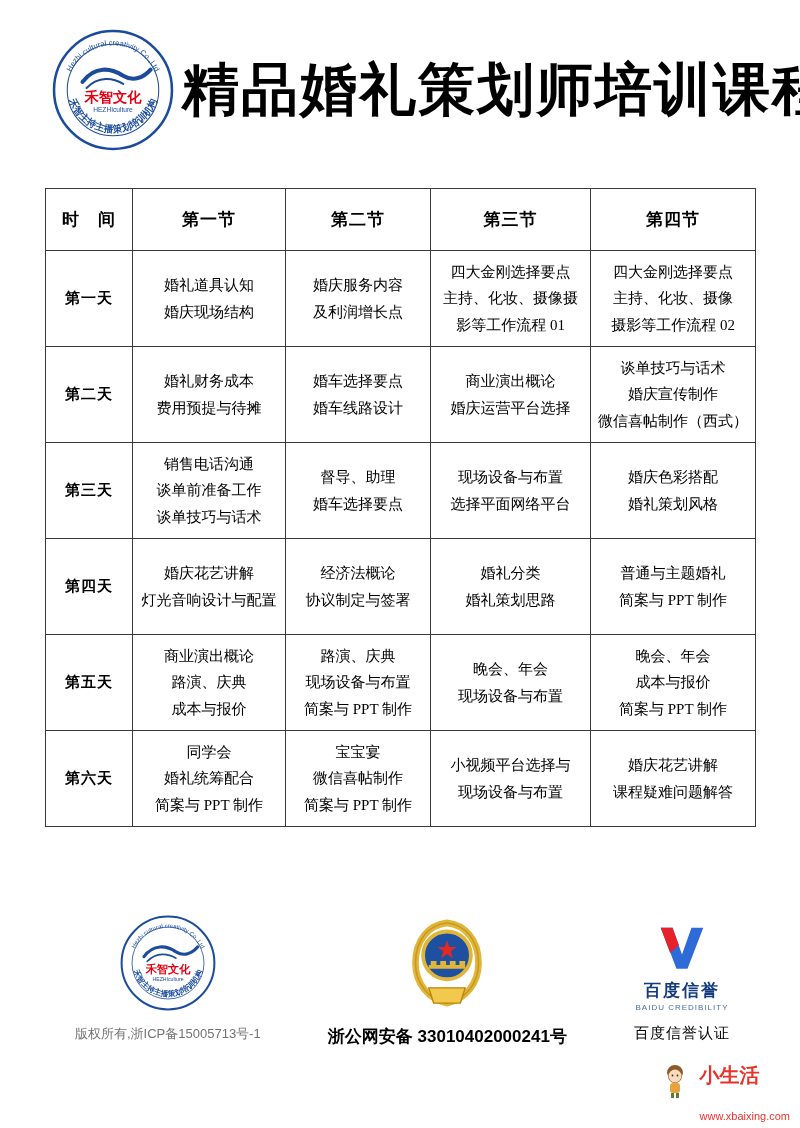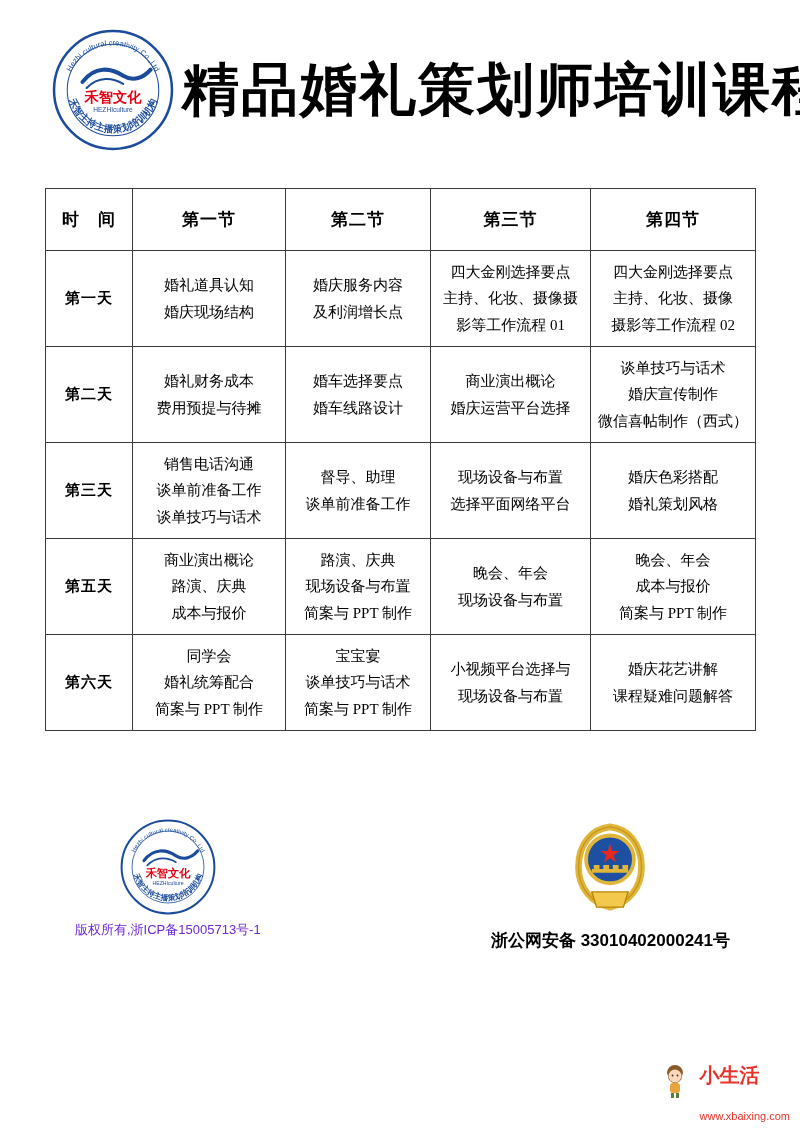--- a/index.html
+++ b/index.html
@@ -45,21 +45,21 @@
   }
   td.day-cell{font-size:16px;letter-spacing:1px;font-weight:bold;}
   
   .footer{
     margin-top:88px;
     display:flex;justify-content:space-between;align-items:flex-start;
     padding:0 70px 0 75px;
   }
   .footer-col{display:flex;flex-direction:column;align-items:center;}
   .footer-logo{width:96px;height:96px;}
-  .icp-text{margin-top:6px;font-size:13px;color:#6d28d9;font-family:"Liberation Sans",sans-serif;}
+  .icp-text{margin-top:14px;font-size:13px;color:#737373;font-family:"Liberation Sans",sans-serif;}
   .police-badge{width:86px;height:96px;}
   .police-text{margin-top:14px;font-size:17px;font-weight:bold;color:#000;font-family:"Liberation Sans",sans-serif;}
   .baidu-logo{width:56px;height:52px;margin-top:8px;}
   .baidu-name{font-size:17px;font-weight:bold;color:#123a7d;letter-spacing:2px;margin-top:4px;font-family:"Liberation Sans",sans-serif;}
   .baidu-en{font-size:8px;color:#4a6ea8;letter-spacing:1px;margin-top:1px;font-family:"Liberation Sans",sans-serif;}
   .baidu-cert{font-size:15px;color:#000;margin-top:12px;letter-spacing:1px;}
   
   .watermark{
     position:absolute;right:10px;bottom:6px;
     display:flex;align-items:flex-start;gap:12px;
@@ -137,25 +137,36 @@
           <td>谈单技巧与话术
 婚庆宣传制作
 微信喜帖制作（西式）</td>
         </tr>
         <tr>
           <td class="day-cell">第三天</td>
           <td>销售电话沟通
 谈单前准备工作
 谈单技巧与话术</td>
           <td>督导、助理
-谈单前准备工作</td>
+婚车选择要点</td>
           <td>现场设备与布置
 选择平面网络平台</td>
           <td>婚庆色彩搭配
 婚礼策划风格</td>
+        </tr>
+        <tr>
+          <td class="day-cell">第四天</td>
+          <td>婚庆花艺讲解
+灯光音响设计与配置</td>
+          <td>经济法概论
+协议制定与签署</td>
+          <td>婚礼分类
+婚礼策划思路</td>
+          <td>普通与主题婚礼
+简案与 PPT 制作</td>
         </tr>
         <tr>
           <td class="day-cell">第五天</td>
           <td>商业演出概论
 路演、庆典
 成本与报价</td>
           <td>路演、庆典
 现场设备与布置
 简案与 PPT 制作</td>
           <td>晚会、年会
@@ -163,21 +174,21 @@
           <td>晚会、年会
 成本与报价
 简案与 PPT 制作</td>
         </tr>
         <tr>
           <td class="day-cell">第六天</td>
           <td>同学会
 婚礼统筹配合
 简案与 PPT 制作</td>
           <td>宝宝宴
-谈单技巧与话术
+微信喜帖制作
 简案与 PPT 制作</td>
           <td>小视频平台选择与
 现场设备与布置</td>
           <td>婚庆花艺讲解
 课程疑难问题解答</td>
         </tr>
       </tbody>
     </table>
   </div>
 
@@ -210,20 +221,31 @@
           <path d="M12,50 C12,26 26,10 45,8 C64,10 78,26 78,50 C78,72 64,88 45,92 C26,88 12,72 12,50" fill="none" stroke="#c9971e" stroke-width="1.5"></path>
           <circle cx="45" cy="42" r="25" fill="#1e50a2" stroke="#e0b63a" stroke-width="4"></circle>
           <polygon points="45,26 47.35,33.24 54.96,33.24 48.8,37.71 51.15,44.95 45,40.48 38.85,44.95 41.2,37.71 35.04,33.24 42.65,33.24" fill="#e8281e"></polygon>
           <path d="M26,52 h38 v4 h-38 z M28,48 h6 v4 h-6 z M38,48 h6 v4 h-6 z M48,48 h6 v4 h-6 z M58,48 h6 v4 h-6 z" fill="#e0b63a"></path>
           <path d="M26,76 L64,76 L59,92 L31,92 Z" fill="#f2c94c" stroke="#b8860b" stroke-width="1.5"></path>
         </svg>
       </div>
       <div class="police-text">浙公网安备 33010402000241号</div>
     </div>
 
+    <div class="footer-col">
+      <div class="baidu-logo">
+        <svg viewBox="0 0 70 66" width="56" height="52">
+          <path d="M8,6 L28,58 L42,58 L62,6 L47,6 L35,40 L23,6 Z" fill="#2f6bd8"></path>
+          <path d="M8,6 L23,6 L31,28 L20,38 Z" fill="#e62129"></path>
+        </svg>
+      </div>
+      <div class="baidu-name">百度信誉</div>
+      <div class="baidu-en">BAIDU CREDIBILITY</div>
+      <div class="baidu-cert">百度信誉认证</div>
+    </div>
 
   </div>
 
   <div class="watermark">
     <div class="mascot">
       <svg viewBox="0 0 26 34" width="26" height="34">
         <path d="M5,8 a8,8 0 0 1 16,0 l-1,3 a7,7 0 0 1 -14,0 Z" fill="#8a5a2b"></path>
         <circle cx="13" cy="11" r="6.5" fill="#fcd9b8"></circle>
         <circle cx="10.5" cy="10.5" r="0.9" fill="#333"></circle>
         <circle cx="15.5" cy="10.5" r="0.9" fill="#333"></circle>

